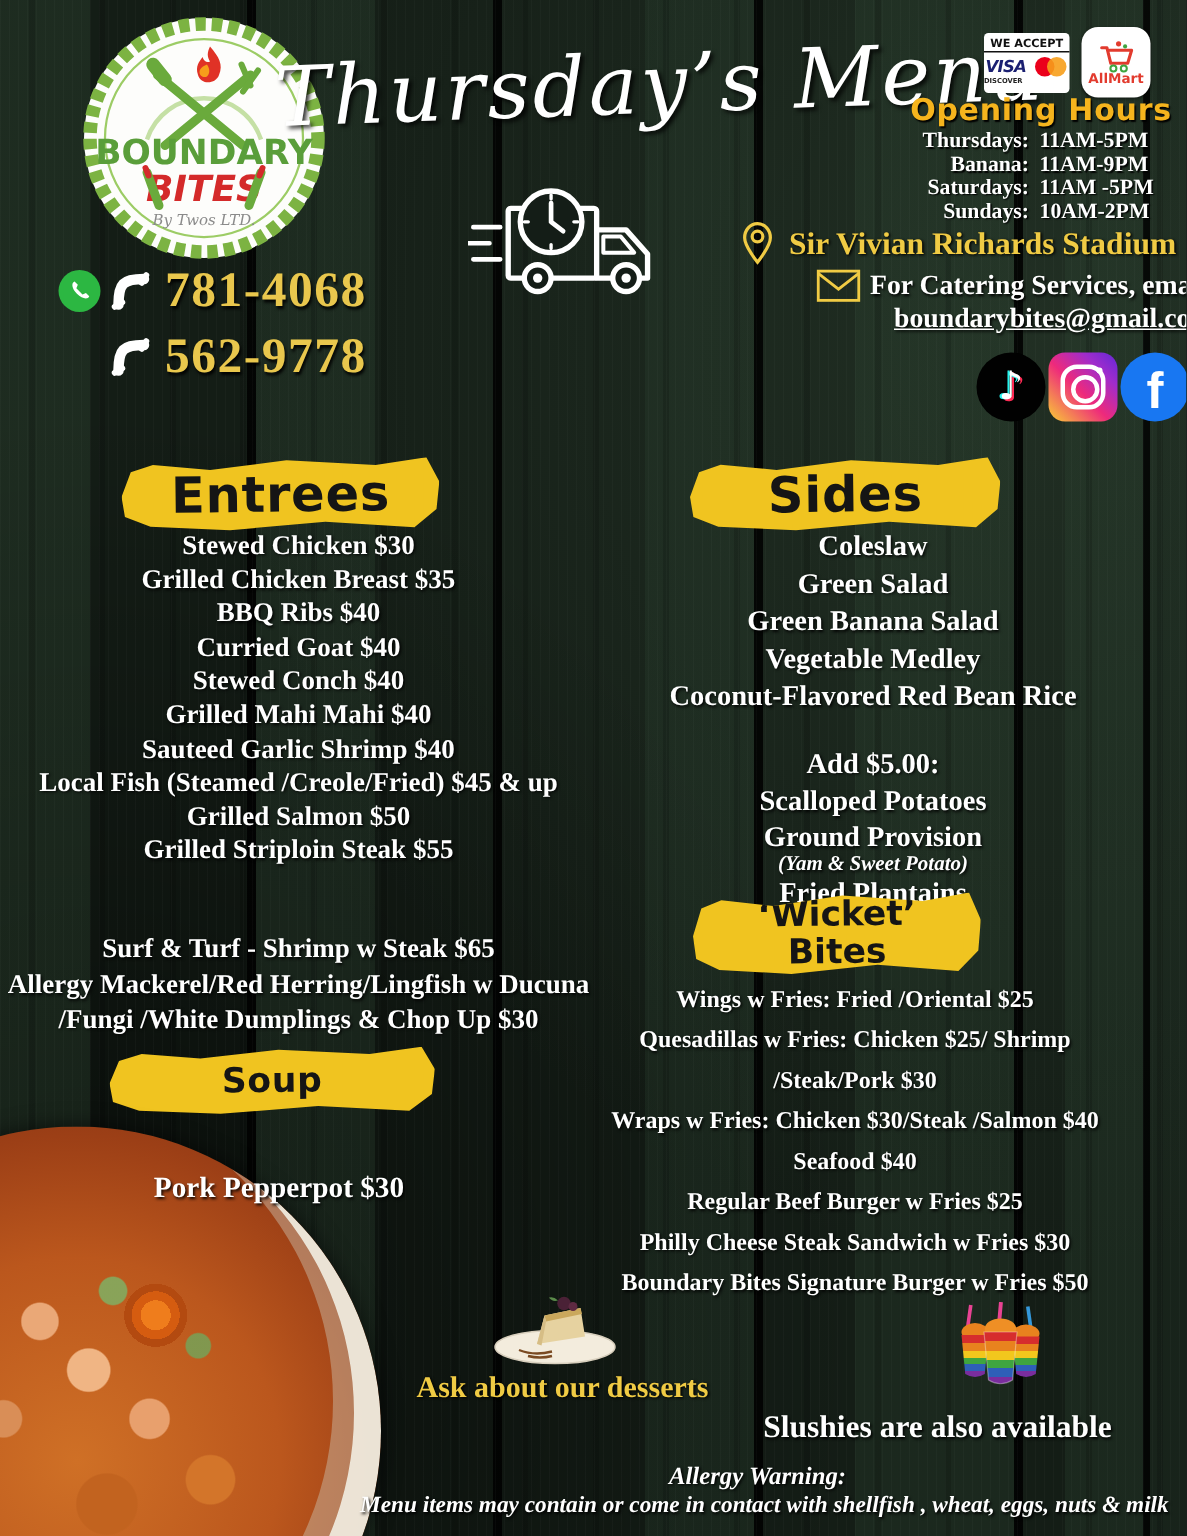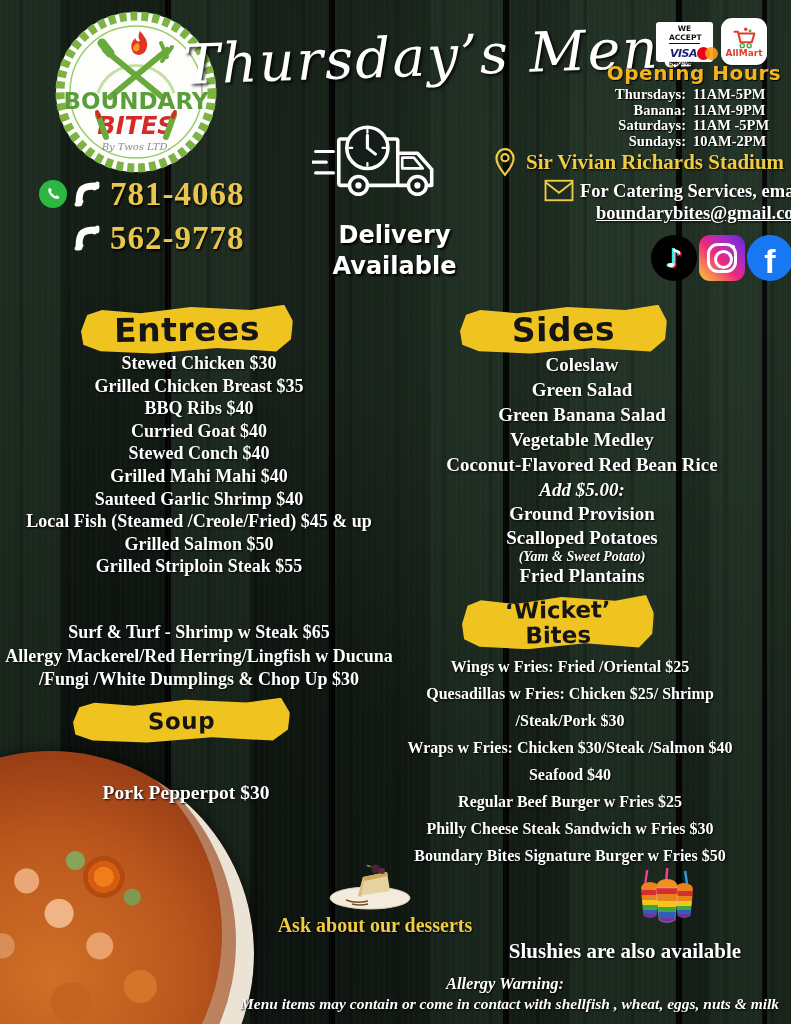--- a/index.html
+++ b/index.html
@@ -25,21 +25,21 @@
   .phone-row{display:flex;align-items:center;height:44px;}
   .phone-row .num{font:700 33px/36px "Liberation Serif",serif;color:#e9c74d;letter-spacing:1px;margin-left:8px;text-shadow:1px 2px 2px rgba(0,0,0,.9);}
   .row2{margin-left:34px;}
   
   .menu-title{left:230px;top:10px;width:420px;height:92px;display:flex;align-items:center;justify-content:center;
     font:italic 400 55px/60px "DejaVu Serif",serif;color:#fff;text-shadow:2px 2px 3px rgba(0,0,0,.8);transform:rotate(-2deg);letter-spacing:2px;white-space:nowrap;}
   
   .truck{left:312px;top:124px;}
   .delivery{left:322px;top:220px;width:145px;font:800 24px/31px "DejaVu Sans",sans-serif;color:#fff;text-align:center;text-shadow:2px 2px 2px rgba(0,0,0,.9);}
   
-  .we-accept{left:656px;top:22px;width:57px;height:40px;background:#fff;border-radius:3px;padding:2px 13px;box-sizing:border-box;text-align:center;}
+  .we-accept{left:656px;top:22px;width:57px;height:40px;background:#fff;border-radius:3px;padding:2px 0;box-sizing:border-box;text-align:center;}
   .wa-head{font:800 7.5px/9px "DejaVu Sans",sans-serif;color:#111;border-bottom:1px solid #111;padding-bottom:1px;}
   .wa-row{display:flex;align-items:center;justify-content:space-between;margin-top:3px;padding:0 1px;}
   .visa{font:italic 800 11px/11px "DejaVu Sans",sans-serif;color:#1a1f71;letter-spacing:-.5px;}
   .mc{position:relative;width:22px;height:13px;}
   .mc i{position:absolute;top:0;width:13px;height:13px;border-radius:50%;}
   .mc .c1{left:0;background:#eb001b;}
   .mc .c2{left:8px;background:#f79e1b;opacity:.9;}
   .discover{font:800 4.5px/6px "DejaVu Sans",sans-serif;color:#222;text-align:left;margin-top:1px;}
   .allmart{left:721px;top:18px;width:46px;height:47px;background:#fff;border-radius:11px;display:flex;flex-direction:column;align-items:center;justify-content:center;box-shadow:0 1px 2px rgba(0,0,0,.5);}
   .allmart .am-label{font:800 9px/10px "DejaVu Sans",sans-serif;color:#e23b2e;margin-top:-1px;}
@@ -76,21 +76,21 @@
   .soup-header{left:73px;top:699px;width:217px;height:44px;}
   .soup-header .h1{font-size:23px;}
   .wicket-header{left:462px;top:596px;width:192px;height:54px;}
   
   .mi{display:block;text-align:center;font:700 18px/22.6px "Liberation Serif",serif;color:#fff;text-shadow:1px 1px 2px rgba(0,0,0,.9);white-space:nowrap;}
   .entrees-list{left:0;top:352px;width:398px;}
   .specials-list{left:0;top:621px;width:398px;}
   .specials-list .mi{line-height:23.5px;}
   .sides-list{left:382px;top:352px;width:400px;}
   .sides-list .mi{font-size:19px;line-height:25px;}
-  .sides-list .add-note{font-style:italic;}
+  .sides-list .add-note{margin-top:20px;}
   .sides-list .ground{line-height:23px;}
   .sides-list .small-note{font:italic 700 14px/14px "Liberation Serif",serif;}
   .sides-list .last{line-height:24px;}
   .wicket-list{left:358px;top:653px;width:424px;}
   .wicket-list .mi{font-size:16px;line-height:27px;}
   .soup-item{left:0;top:782px;width:372px;z-index:3;}
   .soup-item .mi{font-size:19.5px;}
   
   .photo{left:-152px;top:751px;width:406px;height:406px;border-radius:50%;z-index:1;
     background:
@@ -183,24 +183,20 @@
       <path d="M101 37 h13 l10 12 h-23 z" stroke-width="3"></path>
       <circle cx="62" cy="26" r="23" fill="#141d17"></circle>
       <path d="M62 26 V12 M62 26 l9 7" stroke-width="3.5"></path>
       <path d="M62 6 v3 M62 43 v3 M42 26 h3 M79 26 h3" stroke-width="2.5"></path>
       <circle cx="52" cy="68" r="10" fill="#141d17"></circle>
       <circle cx="52" cy="68" r="3.5" fill="#fff" stroke="none"></circle>
       <circle cx="118" cy="68" r="10" fill="#141d17"></circle>
       <circle cx="118" cy="68" r="3.5" fill="#fff" stroke="none"></circle>
     </svg>
   </div>
-  <div class="abs delivery">
-    <div>Delivery</div>
-    <div>Available</div>
-  </div>
 
   <div class="abs we-accept">
     <div class="wa-head">WE ACCEPT</div>
     <div class="wa-row">
       <span class="visa">VISA</span>
       <span class="mc">
           <i class="c1"></i>
           <i class="c2"></i>
         </span>
     </div>
@@ -293,22 +289,22 @@
   <div class="abs brush sides-header">
     <div class="h1">Sides</div>
   </div>
   <div class="abs sides-list">
     <span class="mi">Coleslaw</span>
     <span class="mi">Green Salad</span>
     <span class="mi">Green Banana Salad</span>
     <span class="mi">Vegetable Medley</span>
     <span class="mi">Coconut-Flavored Red Bean Rice</span>
     <span class="mi add-note">Add $5.00:</span>
+    <span class="mi">Scalloped Potatoes</span>
     <span class="mi ground">Ground Provision</span>
-    <span class="mi">Scalloped Potatoes</span>
     <span class="mi small-note">(Yam &amp; Sweet Potato)</span>
     <span class="mi last">Fried Plantains</span>
   </div>
 
   <div class="abs brush wicket-header">
     <div class="h2">‘Wicket’</div>
     <div class="h2">Bites</div>
   </div>
   <div class="abs wicket-list">
     <span class="mi">Wings w Fries: Fried /Oriental $25</span>

